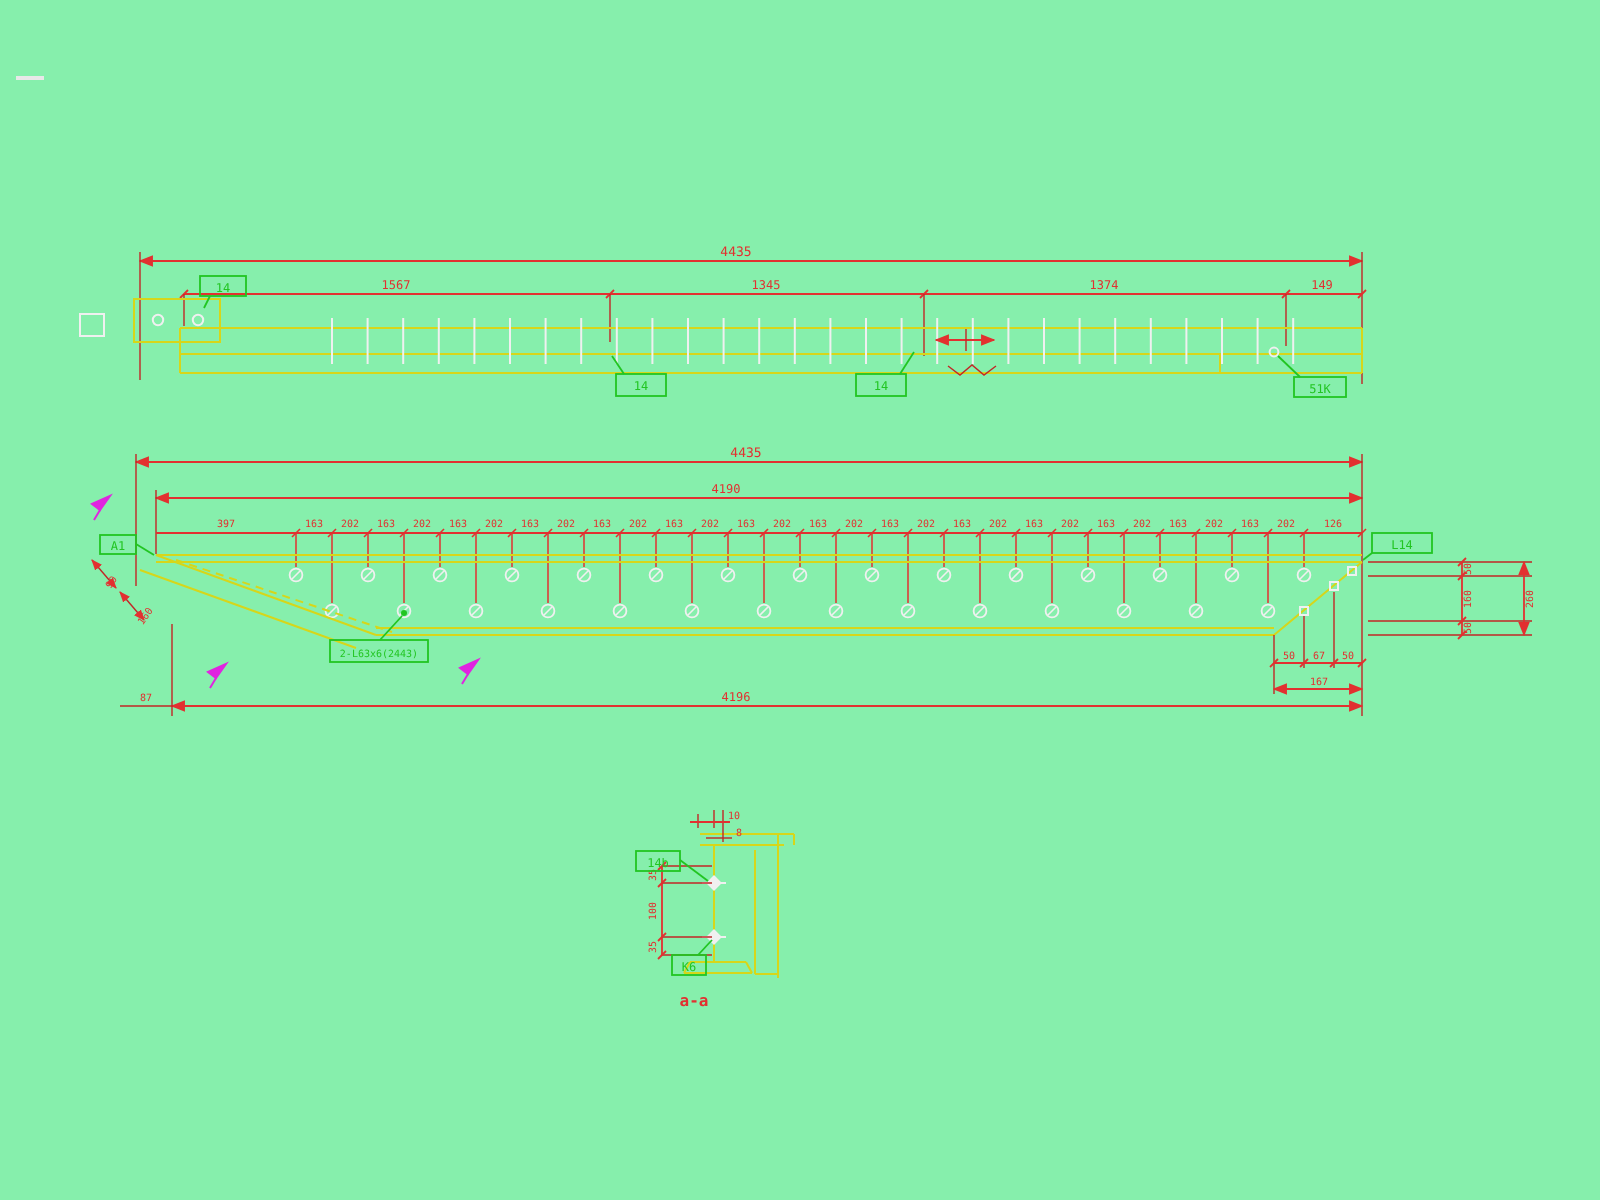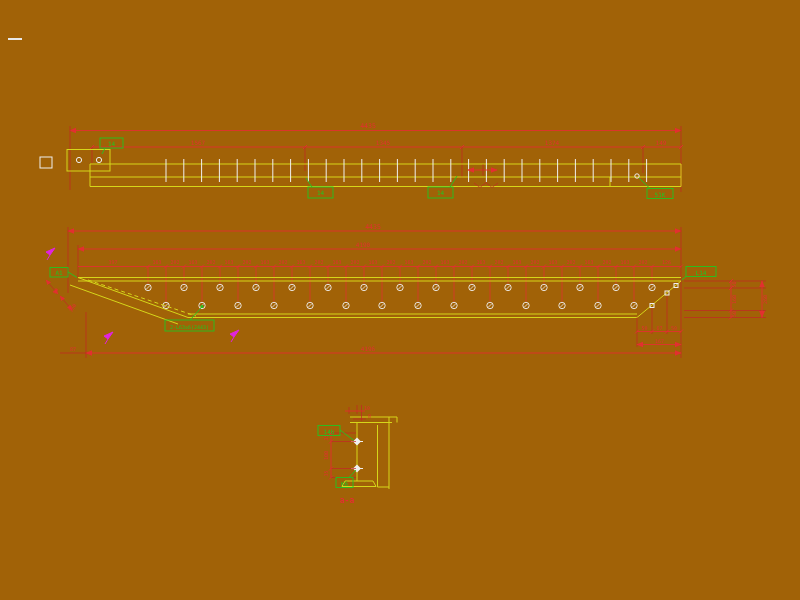--- a/index.html
+++ b/index.html
@@ -1,16 +1,16 @@
 <!DOCTYPE html>
 <html><head>
 <meta charset="utf-8">
 <style>
   html,body{margin:0;padding:0;background:#000;}
-  .wrap{position:relative;width:800px;height:600px;background:#a16207;overflow:hidden;}
+  .wrap{position:relative;width:800px;height:600px;background:#86efac;overflow:hidden;}
   svg{position:absolute;left:0;top:0;}
   text{font-family:"DejaVu Sans Mono", monospace;}
   .rtxt{fill:#e23030;}
   .gtxt{fill:#22c522;}
   .t65{font-size:6.5px;}
   .t6{font-size:6px;}
   .t5{font-size:5px;}
   .lyel{stroke:#d6d61a;stroke-width:1;fill:none;}
   .lred{stroke:#e23030;stroke-width:0.9;fill:none;}
   .lredthin{stroke:#c22626;stroke-width:0.7;fill:none;}

